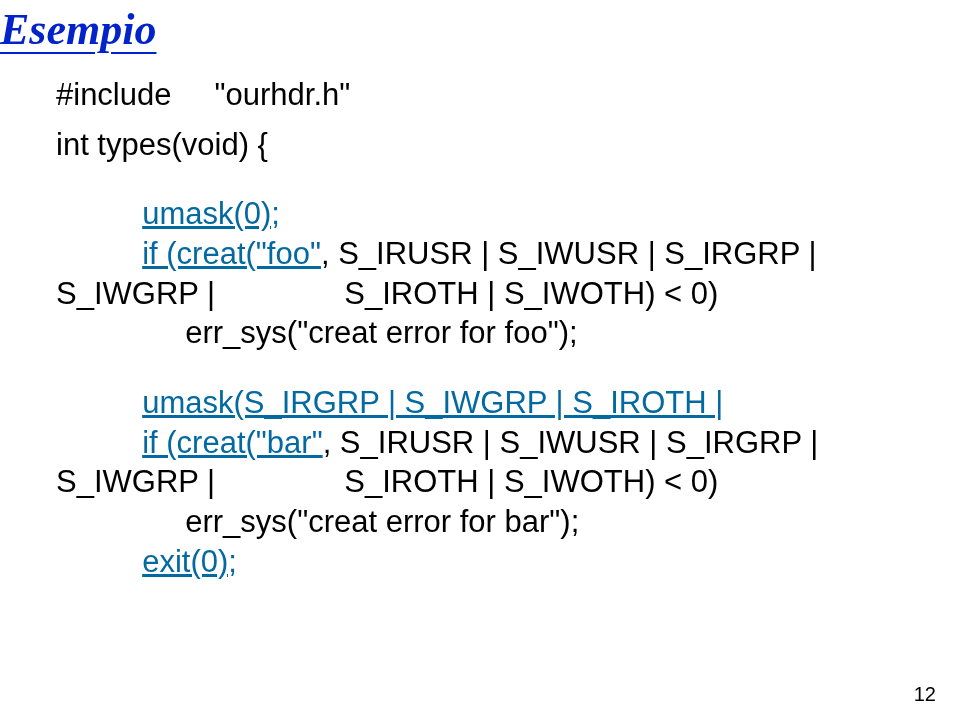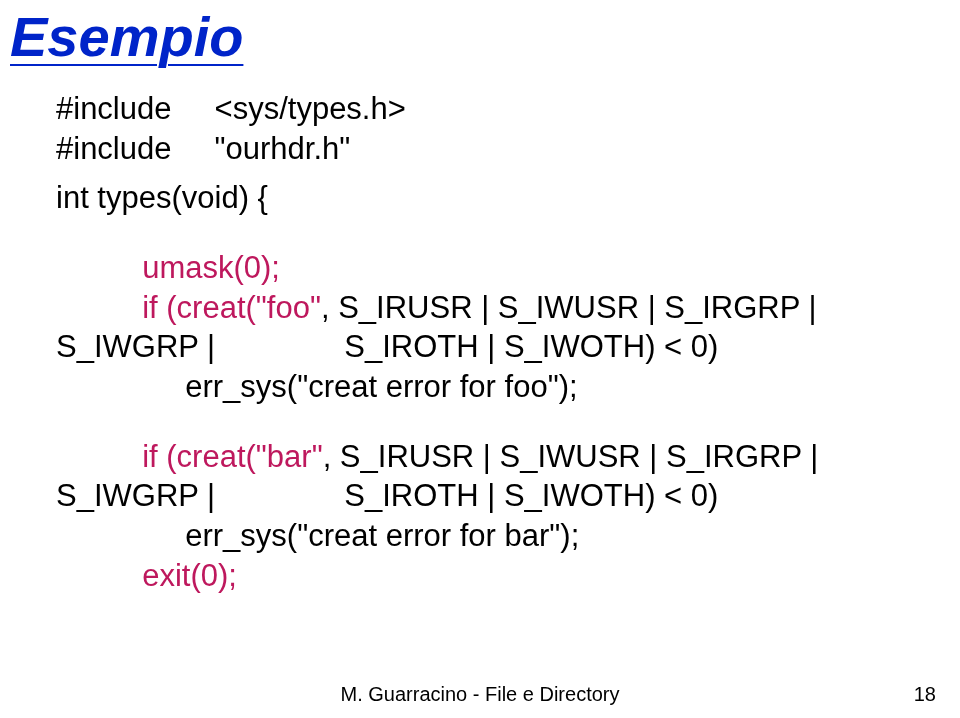--- a/index.html
+++ b/index.html
@@ -11,39 +11,41 @@
       width: 960px;
       height: 718px;
       background: #ffffff;
       font-family: Arial, Helvetica, sans-serif;
       position: relative;
       padding: 0;
       overflow: hidden;
     }
     .slide-title {
       color: #0024c9;
-      font-size: 56px;
+      font-size: 44px;
       font-weight: bold;
       font-style: italic;
       text-decoration: underline;
       text-underline-offset: 8px;
       text-decoration-thickness: 2px;
-      padding: 4px 10px 0 10px;
+      padding: 4px 10px 0 0;
+      font-family: Liberation Serif, serif;
     }
     .content {
       padding: 20px 60px 0 56px;
       font-size: 31px;
       line-height: 1.28;
       color: #000000;
     }
     .line {
       white-space: pre;
     }
     .blue {
-      color: #be185d;
+      color: #0369a1;
+      text-decoration: underline;
     }
     .footer {
       position: absolute;
       bottom: 12px;
       left: 0;
       width: 100%;
       display: flex;
       justify-content: space-between;
       align-items: center;
       padding: 0 24px 0 0;
@@ -64,39 +66,38 @@
     .gap {
       height: 30px;
     }
   </style>
 </head>
 <body>
 
 <h1 class="slide-title">Esempio</h1>
 
 <div class="content">
-  <div class="line"><span>#include</span>     <span>&lt;sys/types.h&gt;</span></div>
   <div class="line"><span>#include</span>     <span>"ourhdr.h"</span></div>
 
   <div class="gap-small"></div>
 
   <div class="line">int types(void) {</div>
 
   <div class="gap"></div>
 
   <div class="line">          <span class="blue">umask(0);</span></div>
   <div class="line">          <span class="blue">if (creat("foo"</span><span>, S_IRUSR | S_IWUSR | S_IRGRP |</span></div>
   <div class="line"><span>S_IWGRP |</span>               <span>S_IROTH | S_IWOTH) &lt; 0)</span></div>
   <div class="line">               <span>err_sys("creat error for foo");</span></div>
 
   <div class="gap"></div>
 
+  <div class="line">          <span class="blue">umask(S_IRGRP | S_IWGRP | S_IROTH |</span></div>
   <div class="line">          <span class="blue">if (creat("bar"</span><span>, S_IRUSR | S_IWUSR | S_IRGRP |</span></div>
   <div class="line"><span>S_IWGRP |</span>               <span>S_IROTH | S_IWOTH) &lt; 0)</span></div>
   <div class="line">               <span>err_sys("creat error for bar");</span></div>
   <div class="line">          <span class="blue">exit(0);</span></div>
 
 </div>
 
 <div class="footer">
-  <span class="footer-center">M. Guarracino - File e Directory</span>
-  <span class="footer-right">18</span>
+  <span class="footer-right">12</span>
 </div>
 
 </body></html>

